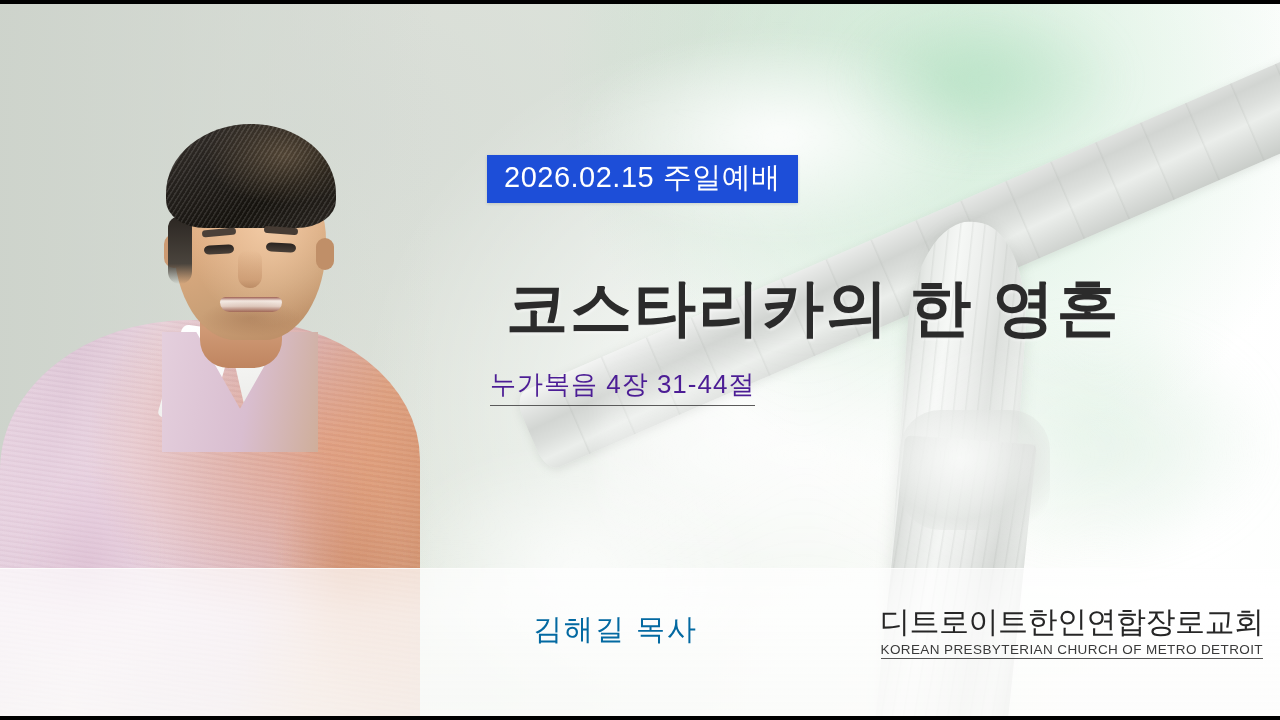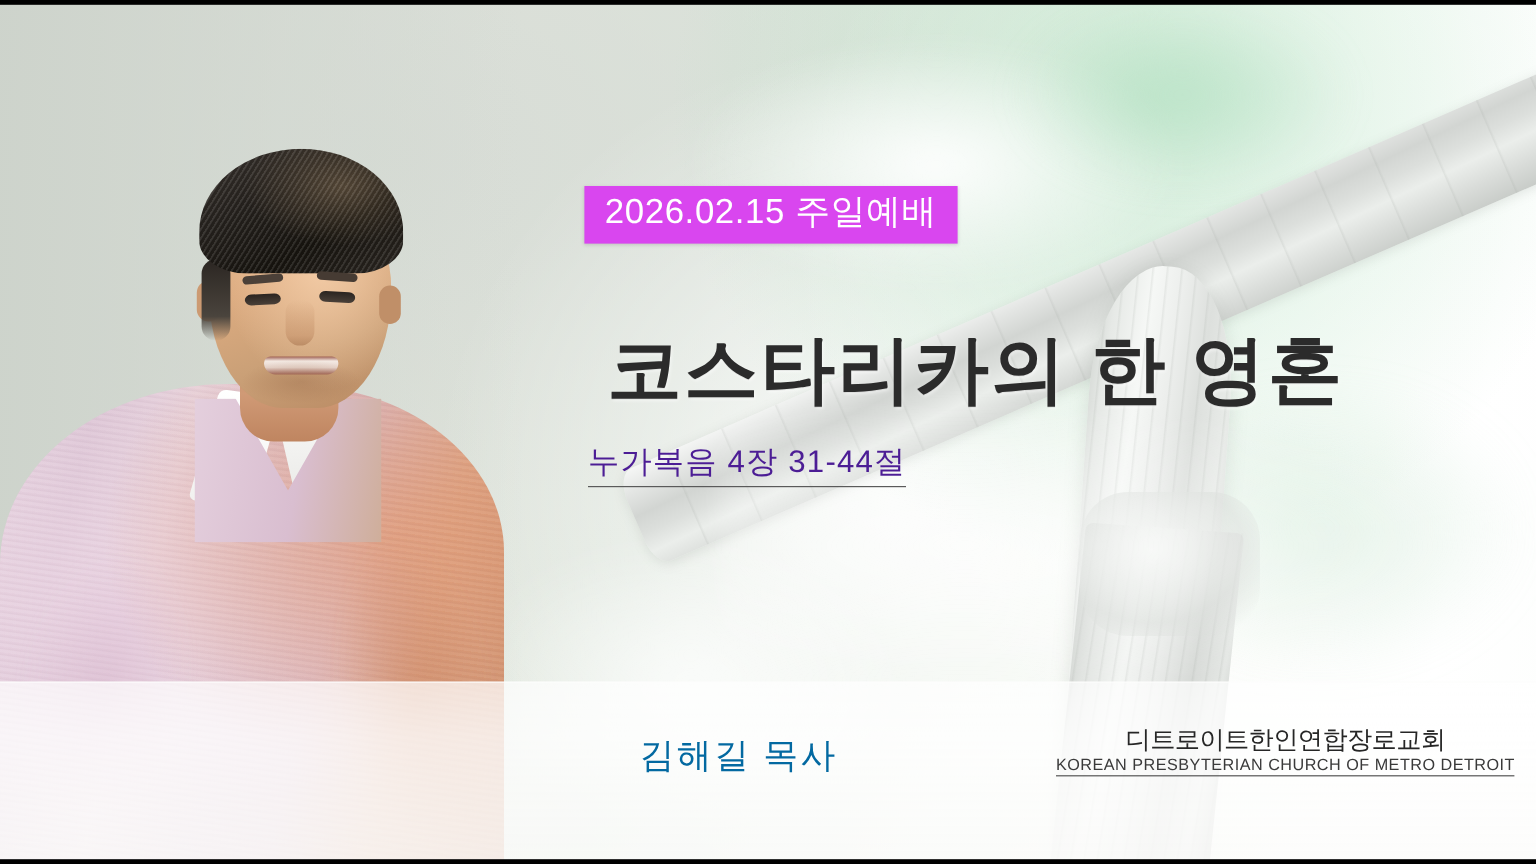--- a/index.html
+++ b/index.html
@@ -326,21 +326,21 @@
     left:0; top:568px; width:1280px; height:152px;
     background:linear-gradient(180deg, rgba(255,255,255,0.72) 0%, rgba(255,255,255,0.80) 30%, rgba(252,252,251,0.86) 100%);
     border-top:1px solid rgba(255,255,255,0.55);
   }
 
   
   .date-badge{
     position:absolute;
     left:487px; top:155px;
     padding:7px 17px 10px 17px;
-    background:#d946ef;
+    background:#1d4ed8;
     color:#ffffff;
     font-size:29px;
     line-height:1.08;
     letter-spacing:0.5px;
     white-space:nowrap;
     box-shadow:0 1px 3px rgba(0,0,0,0.14);
   }
 
   .sermon-title{
     position:absolute;
@@ -373,21 +373,21 @@
     letter-spacing:2px;
     white-space:nowrap;
   }
 
   .church-logo{
     position:absolute;
     left:880px; top:605px;
     text-align:center;
   }
   .church-ko{
-    font-size:21px;
+    font-size:30px;
     color:#262626;
     letter-spacing:-0.5px;
     white-space:nowrap;
     line-height:1.15;
   }
   .church-en{
     margin-top:0;
     font-size:13.5px;
     color:#3a3a3a;
     letter-spacing:0.4px;

